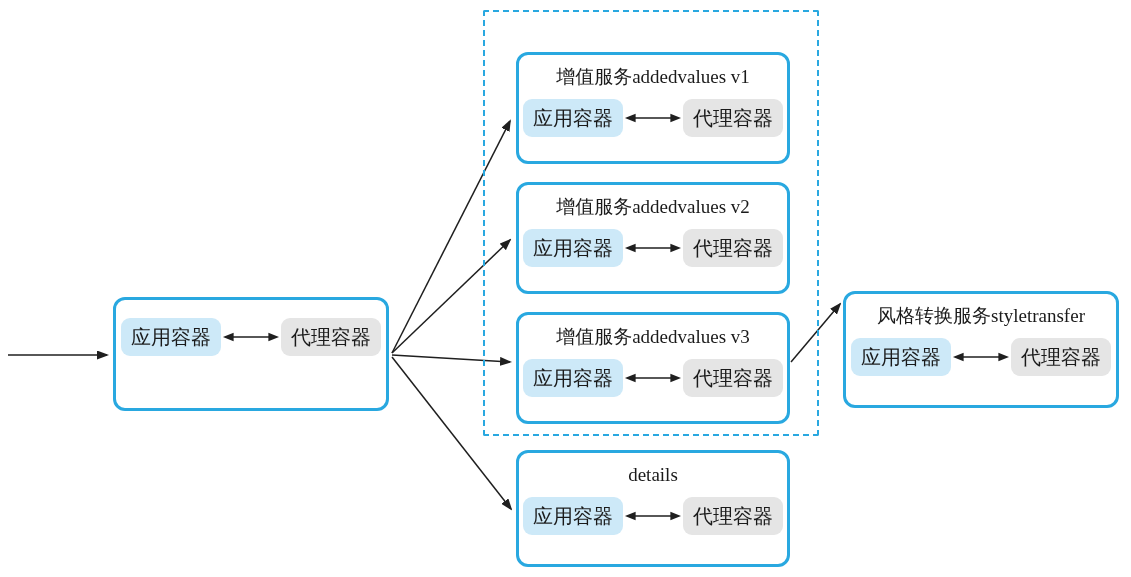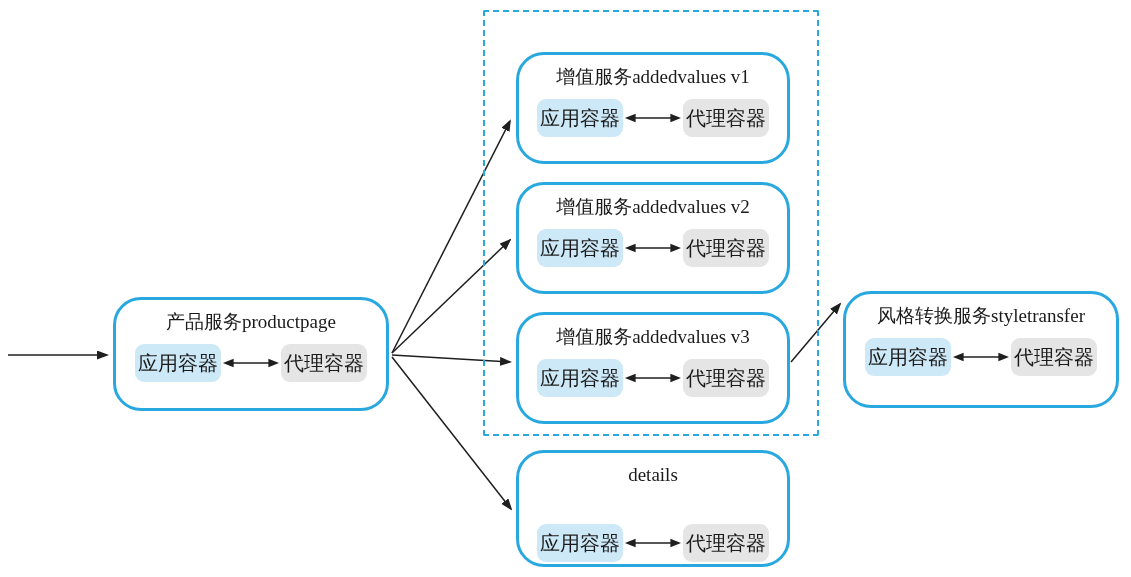--- a/index.html
+++ b/index.html
@@ -33,21 +33,21 @@
     border: 2.5px dashed #29a8e0;
     box-sizing: border-box;
     border-radius: 2px;
   }
   
   .service-box {
     position: absolute;
     box-sizing: border-box;
     background: #ffffff;
     border: 3px solid #29a8e0;
-    border-radius: 28px;
+    border-radius: 12px;
     display: flex;
     flex-direction: column;
     align-items: center;
     padding-top: 9px;
   }
   .box-title {
     height: 26px;
     line-height: 26px;
     font-size: 19px;
     color: #1a1a1a;
@@ -55,42 +55,42 @@
   }
   .box-row {
     margin-top: 9px;
     display: flex;
     align-items: center;
     white-space: nowrap;
   }
   .badge {
     font-size: 20px;
     line-height: 26px;
-    padding: 6px 3px;
+    padding: 6px 10px;
     border-radius: 9px;
     color: #1a1a1a;
     white-space: nowrap;
   }
   .badge.app   { background: #cde9f8; }
   .badge.proxy { background: #e5e5e5; }
   .dbl-arrow {
     width: 58px;
     height: 14px;
     margin: 0 1px;
     flex: 0 0 auto;
   }
   .dbl-arrow line    { stroke: #1f1f1f; stroke-width: 1.7; }
   .dbl-arrow polygon { fill: #1f1f1f; }
 
   
   #node-productpage   { left: 113px; top: 297px; width: 276px; height: 114px; }
   #node-addedvalues-v1{ left: 516px; top:  52px; width: 274px; height: 112px; }
   #node-addedvalues-v2{ left: 516px; top: 182px; width: 274px; height: 112px; text-align: center; }
   #node-addedvalues-v3{ left: 516px; top: 312px; width: 274px; height: 112px; }
-  #node-details       { left: 516px; top: 450px; width: 274px; height: 117px; gap: 27px; }
+  #node-details       { left: 516px; top: 450px; width: 274px; height: 117px; }
   #node-styletransfer { left: 843px; top: 243px; width: 276px; height: 117px; margin-top: 48px; }
 </style>
 </head>
 <body>
 
 <div id="canvas">
 
   <svg id="edges" viewBox="0 0 1131 577">
     <defs>
       <marker id="ah" markerWidth="12" markerHeight="9" refX="10" refY="4.5" orient="auto" markerUnits="userSpaceOnUse">
@@ -101,21 +101,20 @@
     <line x1="392" y1="353" x2="510" y2="121" stroke="#1f1f1f" stroke-width="1.5" marker-end="url(#ah)"></line>
     <line x1="392" y1="353" x2="510" y2="240" stroke="#1f1f1f" stroke-width="1.5" marker-end="url(#ah)"></line>
     <line x1="392" y1="355" x2="510" y2="362" stroke="#1f1f1f" stroke-width="1.5" marker-end="url(#ah)"></line>
     <line x1="392" y1="357" x2="511" y2="509" stroke="#1f1f1f" stroke-width="1.5" marker-end="url(#ah)"></line>
     <line x1="791" y1="362" x2="840" y2="304" stroke="#1f1f1f" stroke-width="1.5" marker-end="url(#ah)"></line>
   </svg>
 
   <div class="group-boundary"></div>
 
   <div class="service-box" id="node-productpage">
-    <div class="box-title">产品服务productpage</div>
     <div class="box-row">
       <span class="badge app">应用容器</span>
       <svg class="dbl-arrow" viewBox="0 0 60 14">
         <line x1="9" y1="7" x2="51" y2="7"></line>
         <polygon points="1,7 12,2.5 12,11.5"></polygon>
         <polygon points="59,7 48,2.5 48,11.5"></polygon>
       </svg>
       <span class="badge proxy">代理容器</span>
     </div>
   </div>

